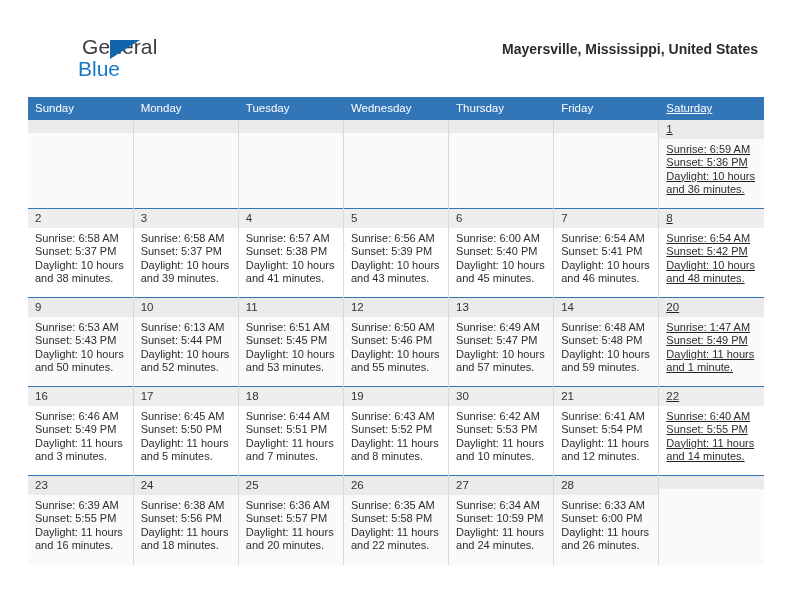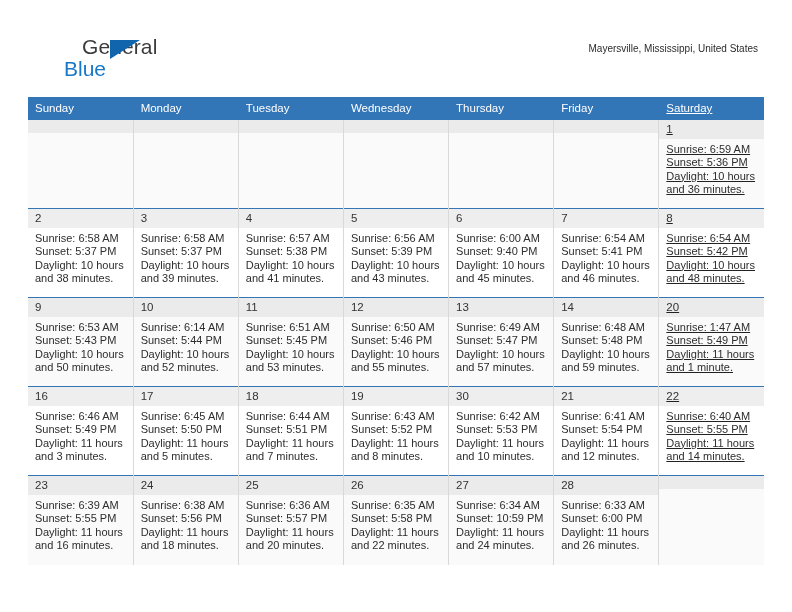--- a/index.html
+++ b/index.html
@@ -42,21 +42,21 @@
     letter-spacing: 0.1px;
     line-height: 21px;
     display: block;
     margin-left: 48px;
   }
   .brand-blue {
     font-size: 21px;
     color: #1878c8;
     line-height: 21px;
     display: block;
-    margin-left: 30px;
+    margin-left: 44px;
     margin-top: 1px;
   }
   .brand-tri {
     position: absolute;
     left: 76px;
     top: 10px;
     width: 0;
     height: 0;
     border-left: 30px solid #1165ad;
     border-bottom: 19px solid transparent;
@@ -66,25 +66,25 @@
     padding-top: 2px;
   }
   .cal-title {
     font-size: 27px;
     color: #1b1b1b;
     line-height: 32px;
     font-weight: normal;
     margin: 0;
   }
   .cal-sub {
-    font-size: 10px;
+    font-size: 14px;
     color: #2b2b2b;
     line-height: 22px;
     margin: 6px 0 0 0;
-    font-weight: normal;
+    font-weight: bold;
   }
 
   
   .cal-wrap {
     margin: 11px 28px 0 28px;
   }
   table.cal {
     width: 736px;
     border-collapse: collapse;
     table-layout: fixed;
@@ -236,21 +236,21 @@
                 <div>Sunrise: 6:56 AM</div>
                 <div>Sunset: 5:39 PM</div>
                 <div>Daylight: 10 hours</div>
                 <div>and 43 minutes.</div>
               </div>
             </td>
             <td>
               <div class="daynum">6</div>
               <div class="info">
                 <div>Sunrise: 6:00 AM</div>
-                <div>Sunset: 9:40 PM</div>
+                <div>Sunset: 5:40 PM</div>
                 <div>Daylight: 10 hours</div>
                 <div>and 45 minutes.</div>
               </div>
             </td>
             <td>
               <div class="daynum">7</div>
               <div class="info">
                 <div>Sunrise: 6:54 AM</div>
                 <div>Sunset: 5:41 PM</div>
                 <div>Daylight: 10 hours</div>
@@ -273,21 +273,21 @@
               <div class="info">
                 <div>Sunrise: 6:53 AM</div>
                 <div>Sunset: 5:43 PM</div>
                 <div>Daylight: 10 hours</div>
                 <div>and 50 minutes.</div>
               </div>
             </td>
             <td>
               <div class="daynum">10</div>
               <div class="info">
-                <div>Sunrise: 6:14 AM</div>
+                <div>Sunrise: 6:13 AM</div>
                 <div>Sunset: 5:44 PM</div>
                 <div>Daylight: 10 hours</div>
                 <div>and 52 minutes.</div>
               </div>
             </td>
             <td>
               <div class="daynum">11</div>
               <div class="info">
                 <div>Sunrise: 6:51 AM</div>
                 <div>Sunset: 5:45 PM</div>

